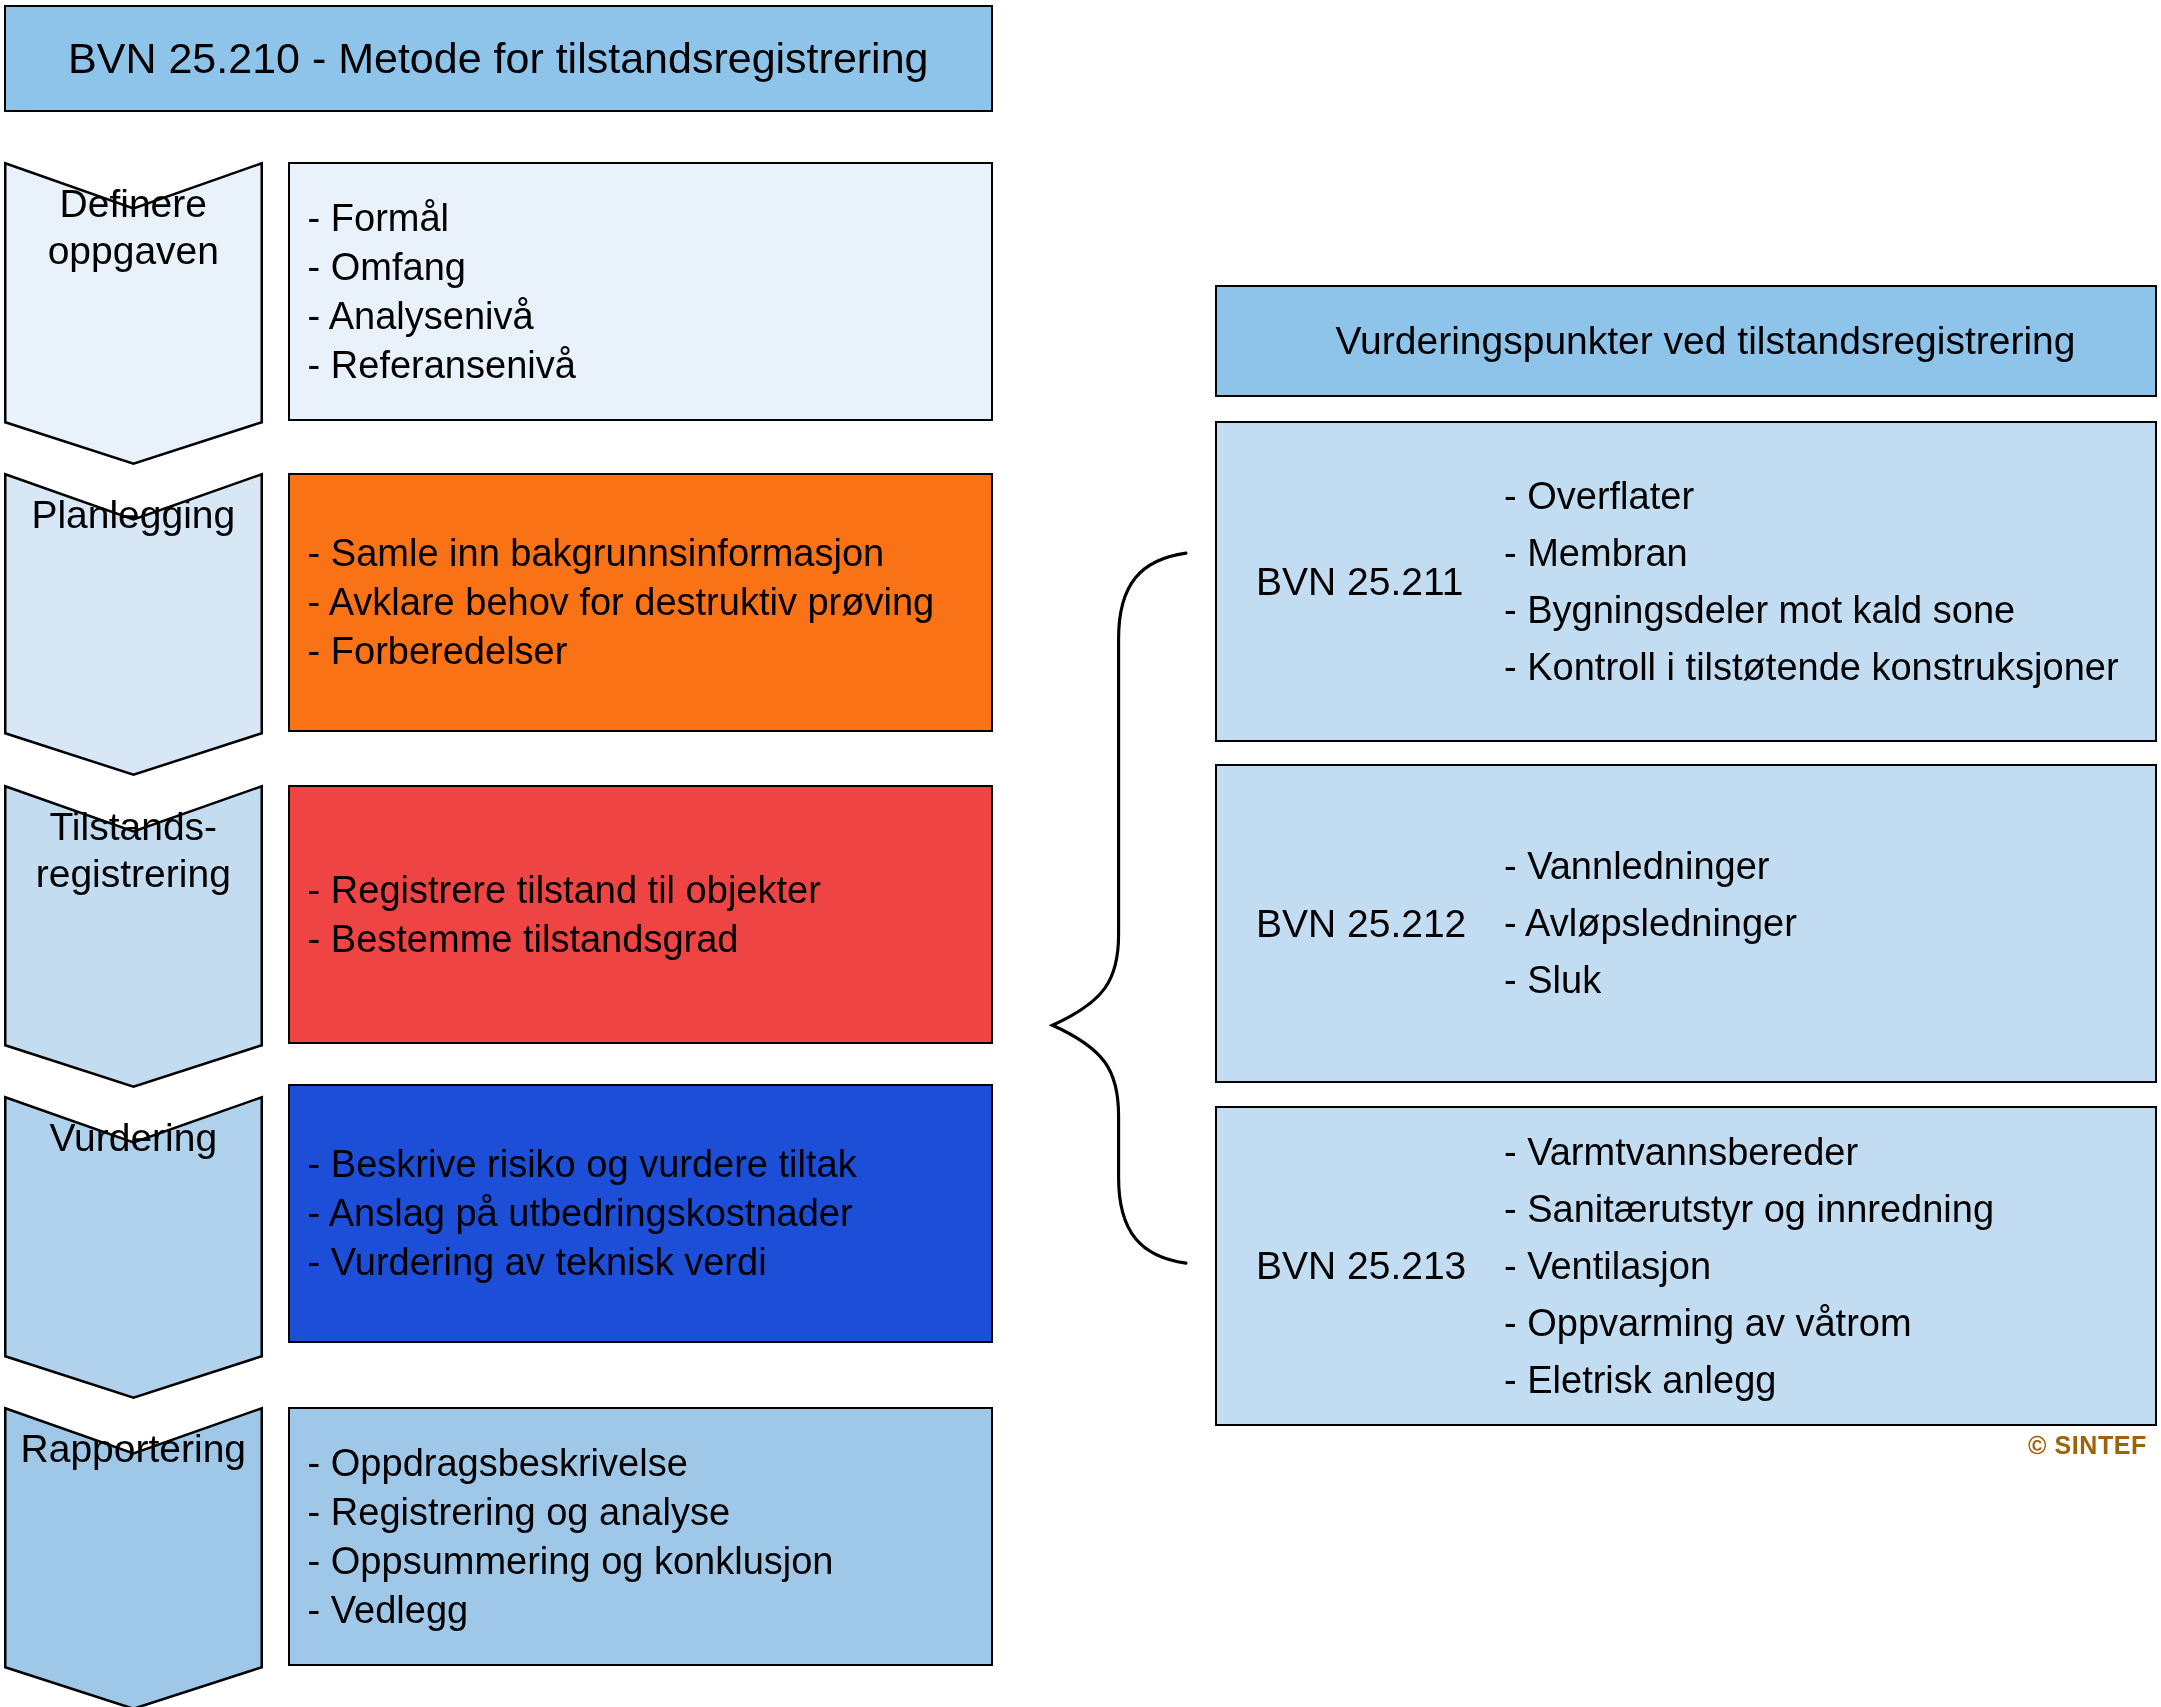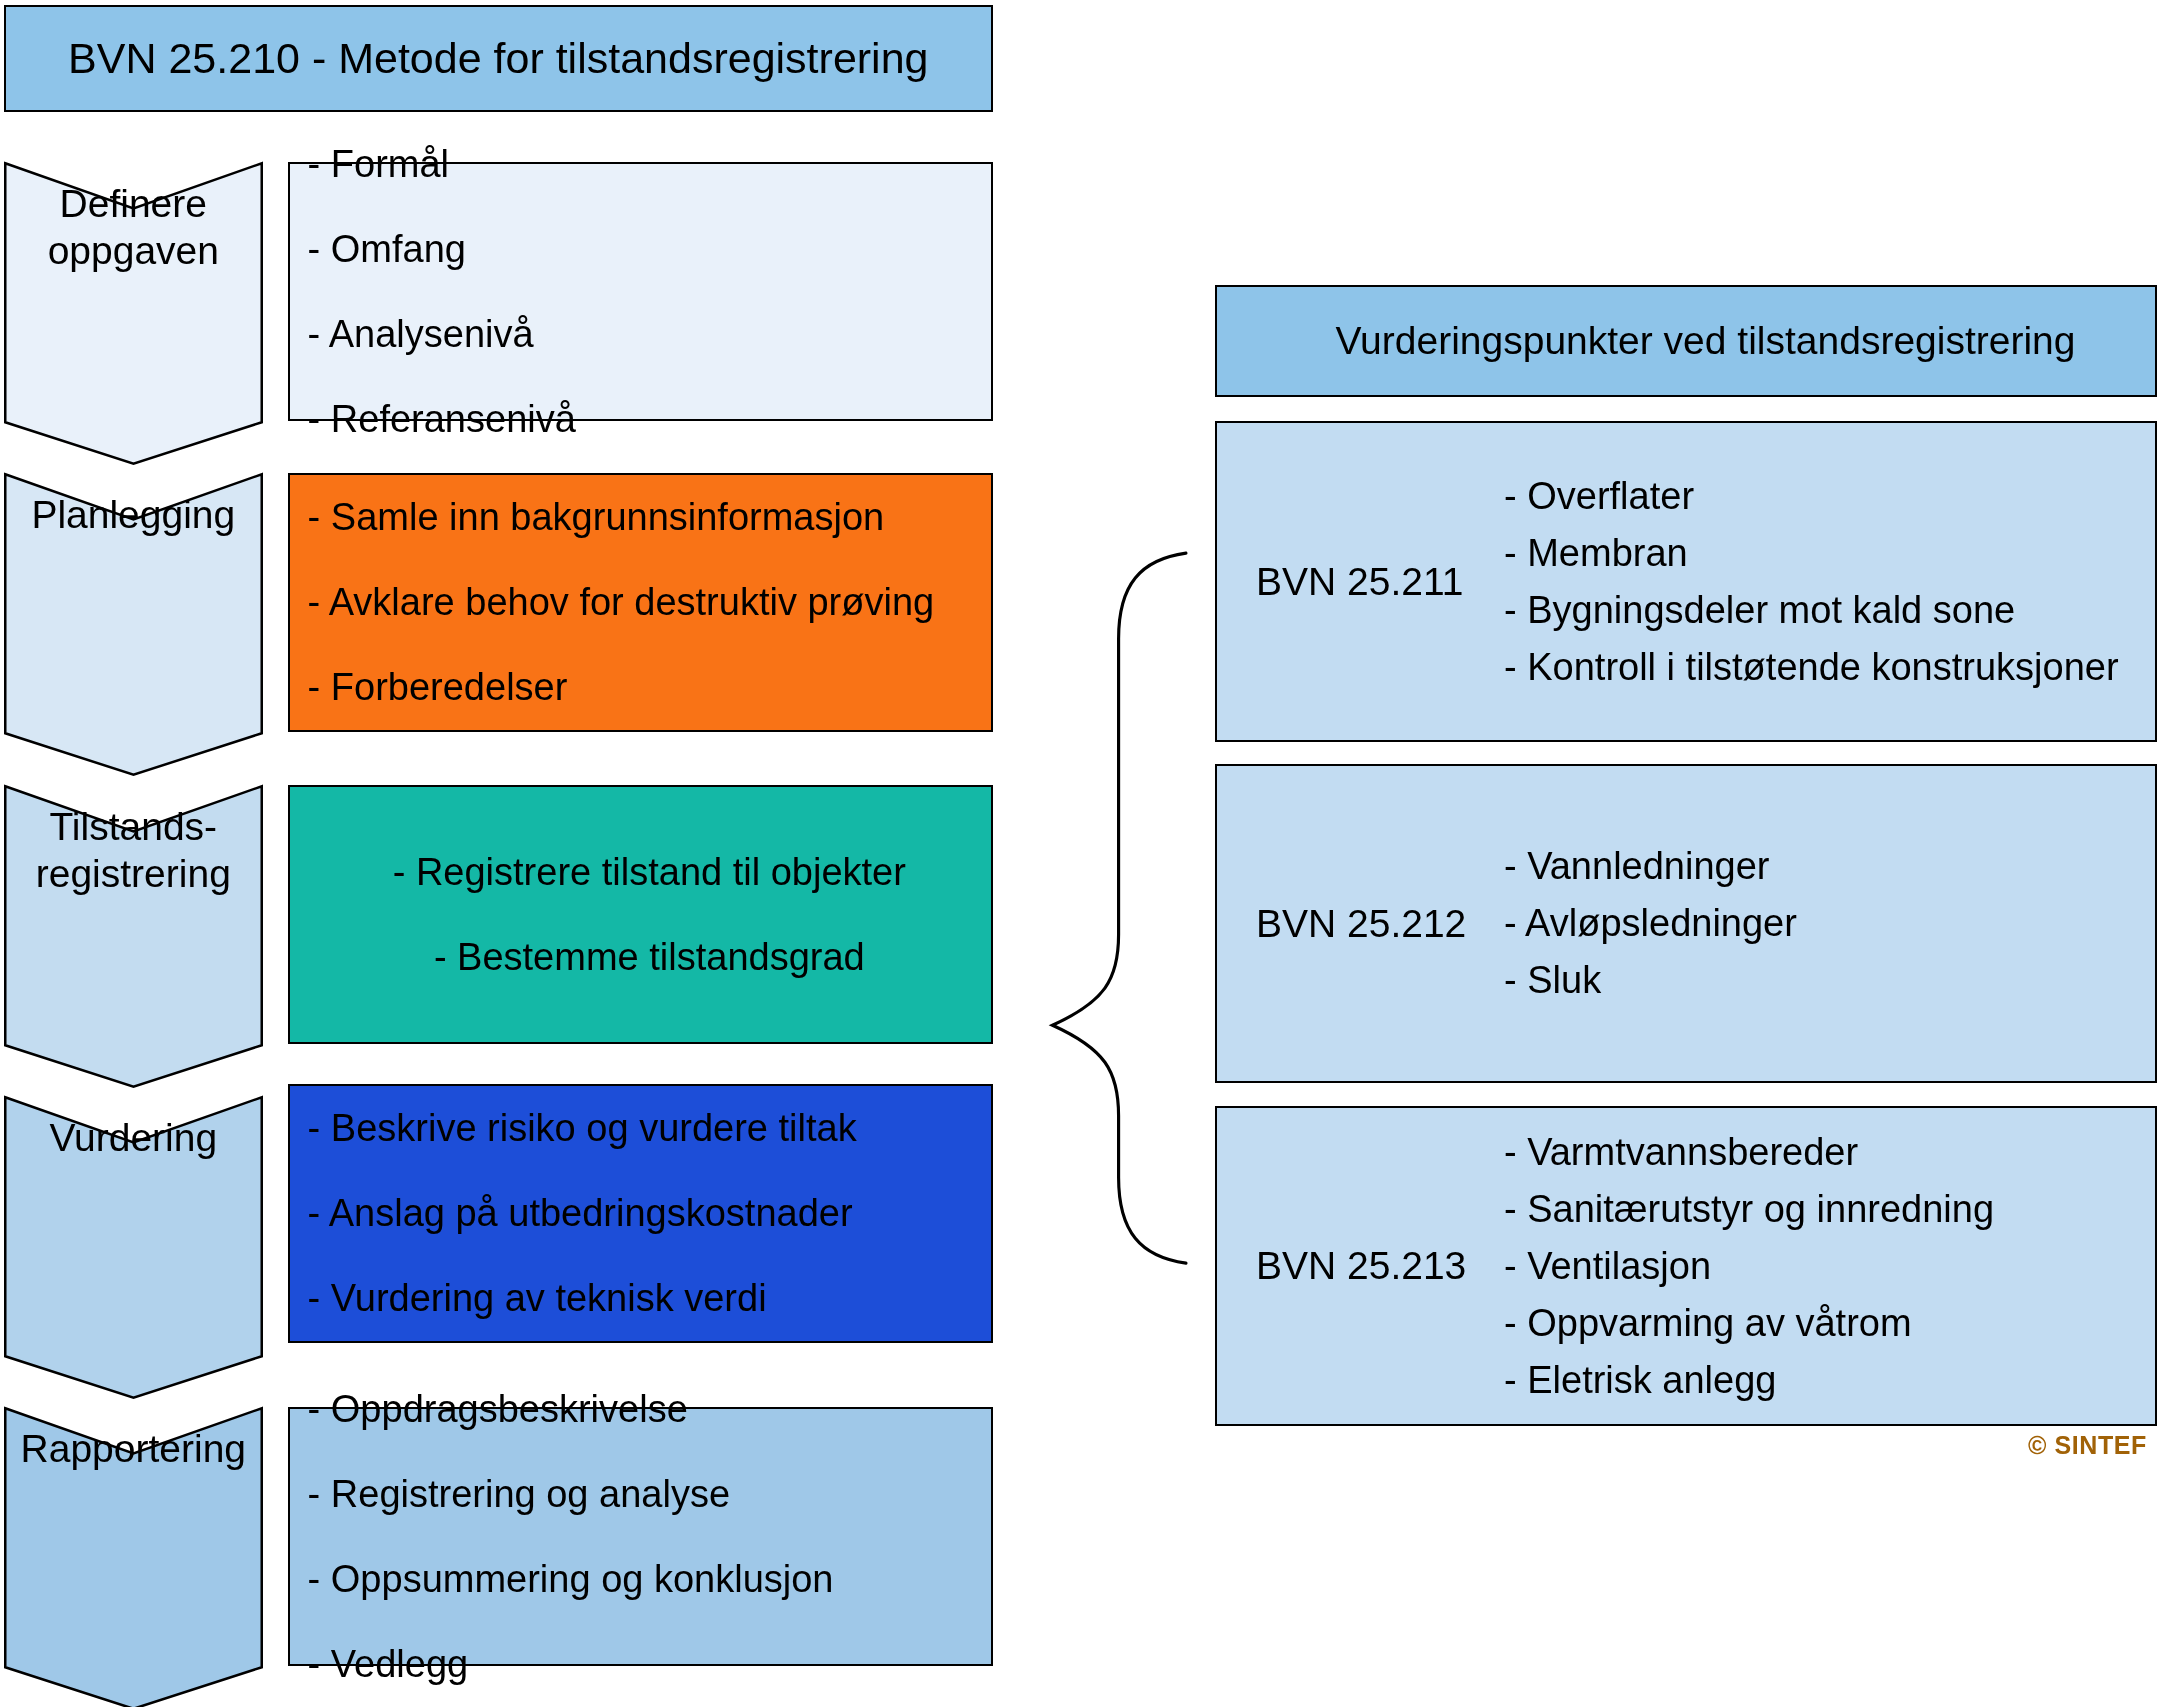--- a/index.html
+++ b/index.html
@@ -33,21 +33,21 @@
     position:absolute;left:3.8px;width:259px;height:303px;
     display:flex;flex-direction:column;align-items:center;
     text-align:center;font-size:39px;line-height:1.2;
     padding-top:19px;box-sizing:border-box;
   }
   .chev-label span{display:block;}
   .step-box{
     left:288px;width:705px;height:259px;
     display:flex;flex-direction:column;justify-content:center;
     padding-left:17.6px;
-    font-size:38px;line-height:49px;gap:36px;
+    font-size:38px;line-height:49px;
   }
   .bvn-box{
     left:1215px;width:942px;
   }
   .bvn-code{
     position:absolute;left:39px;top:0;bottom:0;
     display:flex;align-items:center;
     font-size:39px;
   }
   .bvn-items{
@@ -114,21 +114,21 @@
     <div>- Analysenivå</div>
     <div>- Referansenivå</div>
   </div>
 
   <div class="box step-box" style="top: 473px; background: #f97316;">
     <div>- Samle inn bakgrunnsinformasjon</div>
     <div>- Avklare behov for destruktiv prøving</div>
     <div>- Forberedelser</div>
   </div>
 
-  <div class="box step-box" style="top: 785px; background: #14b8a6; text-align: center;">
+  <div class="box step-box" style="top: 785px; background: #ef4444;">
     <div>- Registrere tilstand til objekter</div>
     <div>- Bestemme tilstandsgrad</div>
   </div>
 
   <div class="box step-box" style="top: 1084px; background: #1d4ed8;">
     <div>- Beskrive risiko og vurdere tiltak</div>
     <div>- Anslag på utbedringskostnader</div>
     <div>- Vurdering av teknisk verdi</div>
   </div>
 

